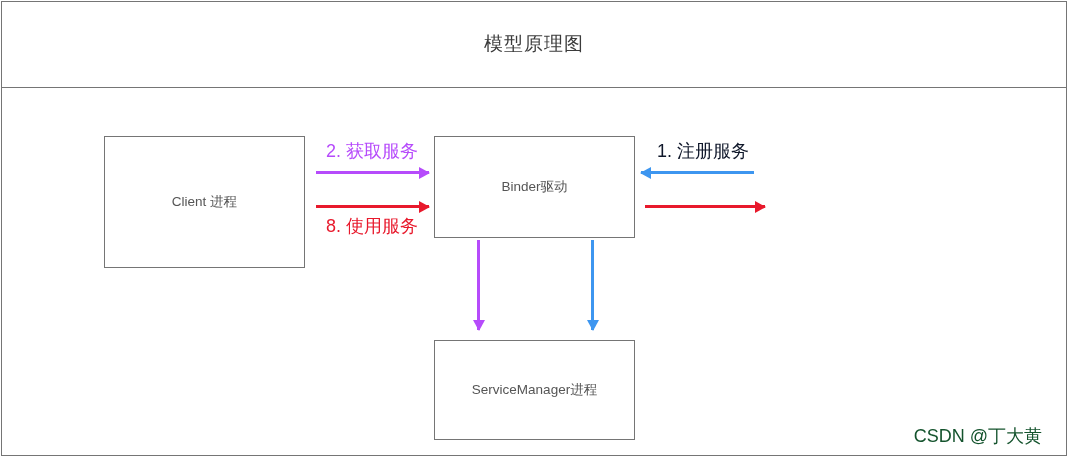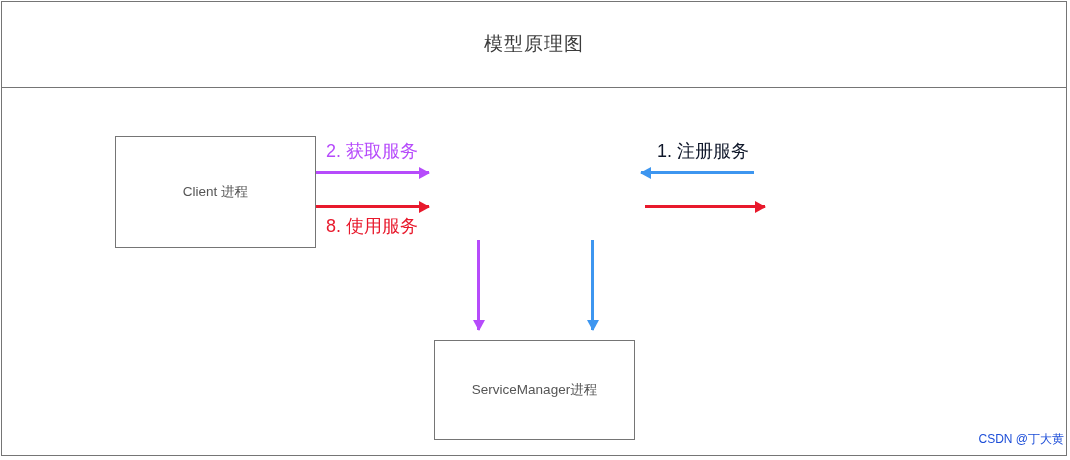--- a/index.html
+++ b/index.html
@@ -50,21 +50,21 @@
     position: absolute;
     border: 1.2px solid #757575;
     background: #ffffff;
     box-sizing: border-box;
     display: flex;
     align-items: center;
     justify-content: center;
     color: #555555;
     font-size: 13.5px;
   }
-  #node-client  { left: 115px; top: 136px; width: 201px; height: 112px; }
+  #node-client  { left: 104px; top: 136px; width: 201px; height: 132px; }
   #node-binder  { left: 434px; top: 136px; width: 201px; height: 102px; }
   #node-server  { left: 765px; top: 136px; width: 200px; height: 102px; }
   #node-sm      { left: 434px; top: 340px; width: 201px; height: 100px; }
 
   
   .h-arrow {
     position: absolute;
     height: 3px;
   }
   .h-arrow .shaft {
@@ -120,40 +120,41 @@
     position: absolute;
     font-size: 18px;
     white-space: nowrap;
   }
   #label-get-service { left: 326px; top: 139px; }
   #label-use-service { left: 326px; top: 214px; }
   #label-register    { left: 657px; top: 139px; }
 
   .watermark {
     position: absolute;
-    right: 6px;
+    right: 28px;
     bottom: 12px;
-    font-size: 12px;
-    color: #1d4ed8;
+    font-size: 18px;
+    color: #14532d;
     white-space: nowrap;
   }
 </style>
 </head>
 <body>
 
 <div id="canvas">
 
   <div class="frame"></div>
 
   <div class="title-bar">
     <div class="title-text">模型原理图</div>
   </div>
 
   <div class="node" id="node-client">Client 进程</div>
 
+  <div class="node" id="node-binder">Binder驱动</div>
 
 
   <div class="node" id="node-sm">ServiceManager进程</div>
 
   <div class="h-arrow right" id="arrow-get-service">
     <div class="shaft" style="background: rgb(182, 75, 251);"></div>
     <div class="head" style="border-left-color: rgb(182, 75, 251);"></div>
   </div>
   <div class="arrow-label" id="label-get-service" style="color: rgb(182, 75, 251);">2. 获取服务</div>
 

